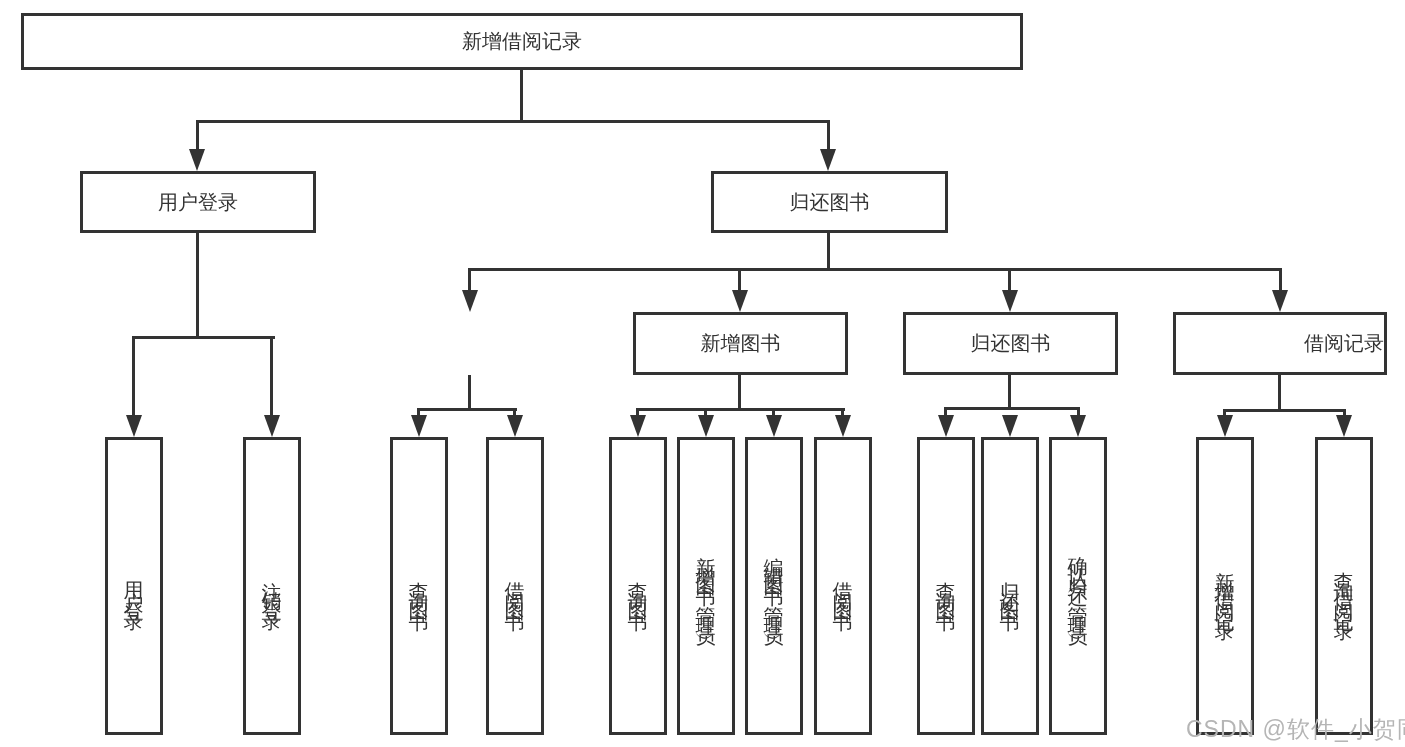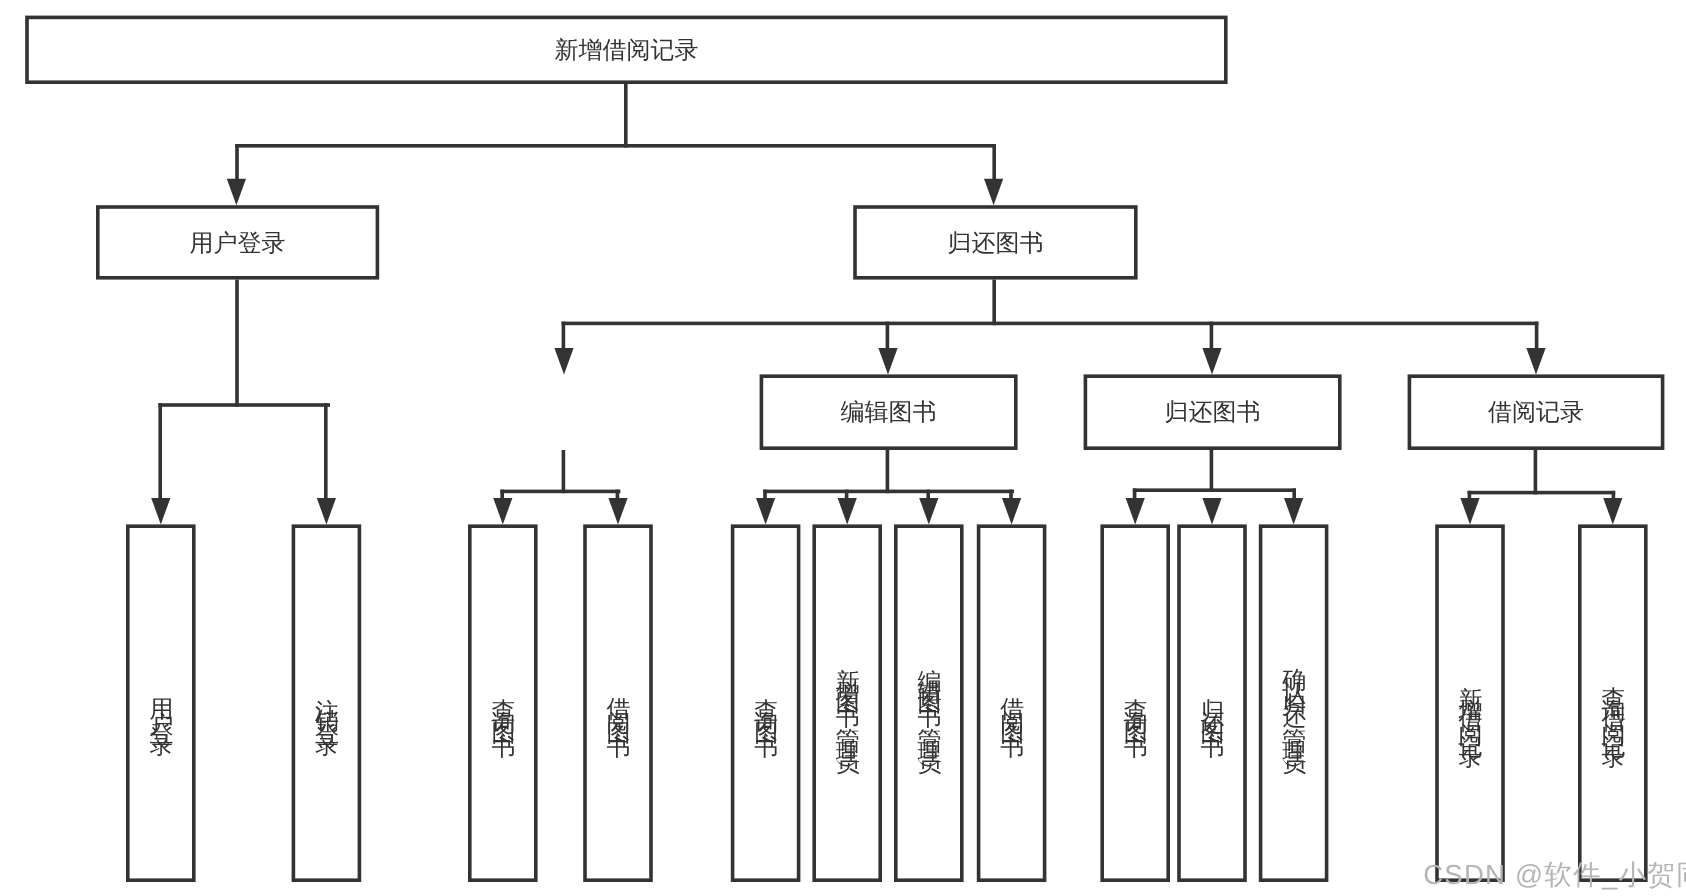--- a/index.html
+++ b/index.html
@@ -96,26 +96,26 @@
     <i class="vline" style="left:738px;top:268px;height:24px;"></i>
     <i class="vline" style="left:1008px;top:268px;height:24px;"></i>
     <i class="vline" style="left:1279px;top:268px;height:24px;"></i>
     <i class="arrow" style="left:462px;top:290px;"></i>
     <i class="arrow" style="left:732px;top:290px;"></i>
     <i class="arrow" style="left:1002px;top:290px;"></i>
     <i class="arrow" style="left:1272px;top:290px;"></i>
   </div>
 
   <div class="box" style="left:633px;top:312px;width:215px;height:63px;">
-    <span>编辑图书</span>
+    <span>新增图书</span>
   </div>
   <div class="box" style="left:903px;top:312px;width:215px;height:63px;">
     <span>归还图书</span>
   </div>
-  <div class="box" style="left:1173px;top:312px;width:214px;height:63px;">
+  <div class="box" style="left:1173px;top:312px;width:214px;height:63px;justify-content:flex-end;">
     <span>借阅记录</span>
   </div>
 
   <div>
     <i class="vline" style="left:468px;top:375px;height:36px;"></i>
     <i class="hline" style="left:417px;top:408px;width:100px;"></i>
     <i class="vline" style="left:417px;top:408px;height:12px;"></i>
     <i class="vline" style="left:513px;top:408px;height:12px;"></i>
     <i class="arrow" style="left:411px;top:415px;"></i>
     <i class="arrow" style="left:507px;top:415px;"></i>

